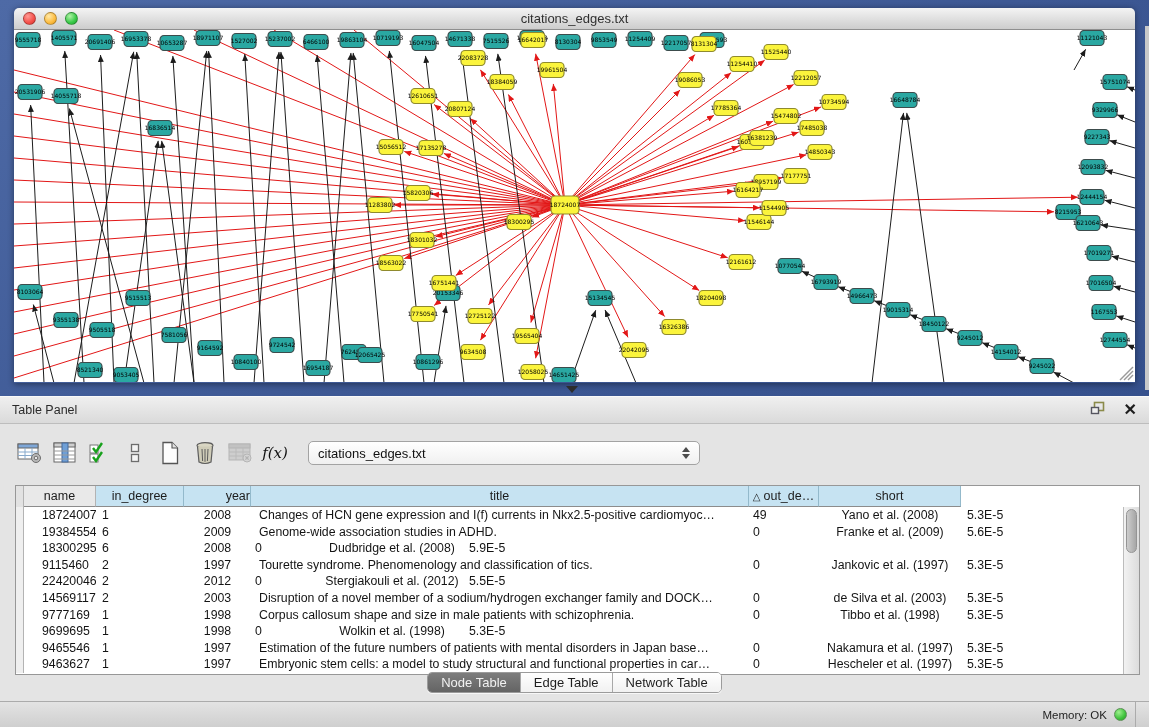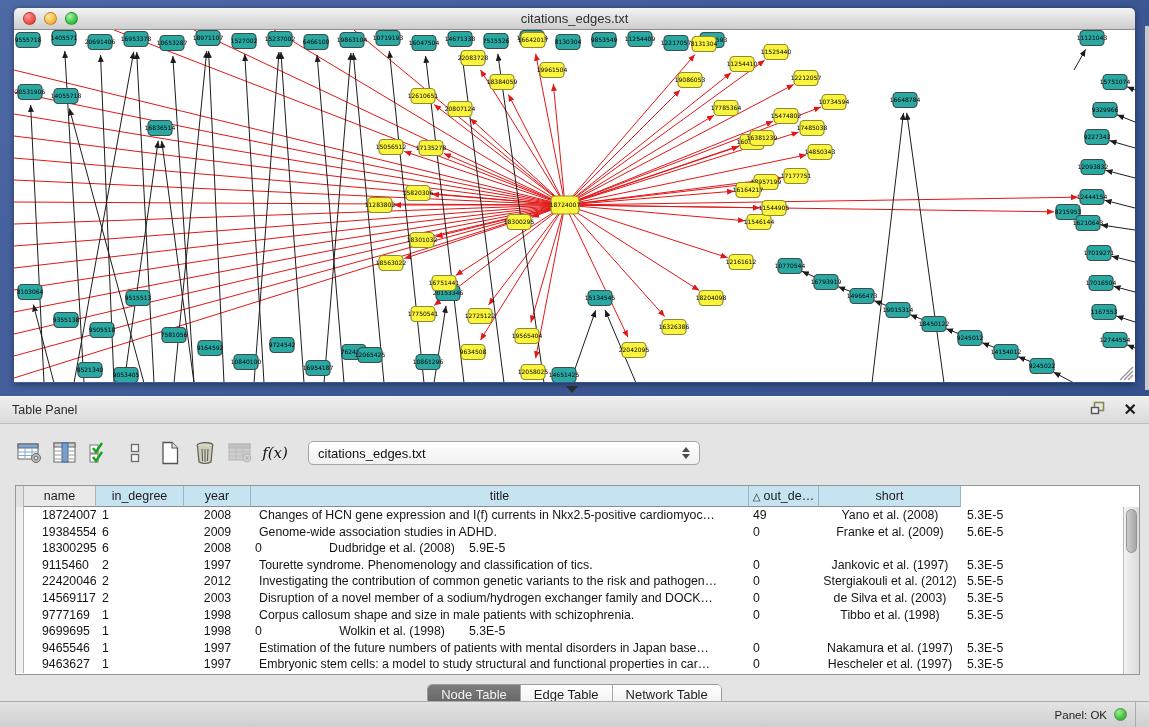--- a/index.html
+++ b/index.html
@@ -58,21 +58,21 @@
   .th.plain{ background:#e9e9e9; border-right:1px solid #b3b3b3; }
   .sort-glyph{ font-size:10px; margin-right:3px; }
   .tbody{ position:absolute; left:0; top:21px; right:16px; bottom:0; overflow:hidden; }
   .tr{ display:flex; height:16.6px; }
   .td{ font-size:12.3px; line-height:16.6px; color:#141414;
     overflow:hidden; white-space:nowrap; }
   .scrollbar{ position:absolute; right:0; top:21px; bottom:0; width:16px;
     background:linear-gradient(90deg,#f2f2f2,#dcdcdc); border-left:1px solid #bcbcbc; }
   .scroll-thumb{ margin:2px; height:44px; border-radius:7px;
     background:linear-gradient(90deg,#cdcdcd,#a6a6a6); border:1px solid #949494; }
-  .tabs-row{ position:absolute; left:0; top:288px; width:1149px; display:flex; justify-content:center; }
+  .tabs-row{ position:absolute; left:0; top:276px; width:1149px; display:flex; justify-content:center; }
   .seg{ display:flex; height:21px; border:1px solid #9b9b9b; border-radius:5px; overflow:hidden;
     background:#fcfcfc; box-shadow:0 1px 0 rgba(255,255,255,.7); }
   .seg-btn{ padding:0 13px; font-size:13px; line-height:20px; color:#1e1e1e;
     border-right:1px solid #a8a8a8; background:linear-gradient(#ffffff,#f1f1f1); }
   .seg-btn:last-child{ border-right:none; }
   .seg-btn.selected{ background:linear-gradient(#7d7d7d,#646464); color:#f2f2f2; }
   .status-bar{ position:absolute; left:0; bottom:0; width:1149px; height:26px;
     background:linear-gradient(#e3e3e3,#cfcfcf); border-top:1px solid #ababab;
     display:flex; align-items:center; justify-content:flex-end; padding-right:8px; }
   .mem-label{ font-size:11.5px; color:#1f1f1f; margin-right:7px; }
@@ -722,21 +722,21 @@
           <i class="down"></i>
       </span>
     </div>
   </div>
 
   <div class="table-wrap">
     <div class="thead" id="thead">
         <div class="gutter"></div>
         <div class="th plain" style="width: 72px;"><span>name</span></div>
         <div class="th" style="width: 88px;"><span>in_degree</span></div>
-        <div class="th" style="width: 67px;"><span>year</span></div>
+        <div class="th" style="width: 67px; text-align: right;"><span>year</span></div>
         <div class="th" style="width: 498px;"><span>title</span></div>
         <div class="th" style="width: 70px;"><span class="sort-glyph">△</span><span>out_de…</span></div>
         <div class="th" style="width: 142px;"><span>short</span></div>
       </div>
     <div class="tbody" id="tbody">
         <div class="tr">
           <div class="gutter" style="background: rgb(239, 239, 239);"></div>
           <div class="td" style="width: 72px; padding-left: 18px;">18724007</div>
           <div class="td" style="width: 88px; padding-left: 6px;">1</div>
           <div class="td" style="width: 67px; text-align: center;">2008</div>
@@ -772,21 +772,20 @@
           <div class="td" style="width: 498px; padding-left: 8px;">Tourette syndrome. Phenomenology and classification of tics.</div>
           <div class="td" style="width: 70px; padding-left: 4px;">0</div>
           <div class="td" style="width: 142px; text-align: center;">Jankovic et al. (1997)</div>
           <div class="td" style="width: 162px; padding-left: 6px;">5.3E-5</div>
         </div>
         <div class="tr">
           <div class="gutter" style="background: rgb(239, 239, 239);"></div>
           <div class="td" style="width: 72px; padding-left: 18px;">22420046</div>
           <div class="td" style="width: 88px; padding-left: 6px;">2</div>
           <div class="td" style="width: 67px; text-align: center;">2012</div>
-          <div class="td" style="width: 498px; padding-left: 8px;">Investigating the contribution of common genetic variants to the risk and pathogen…</div>
           <div class="td" style="width: 70px; padding-left: 4px;">0</div>
           <div class="td" style="width: 142px; text-align: center;">Stergiakouli et al. (2012)</div>
           <div class="td" style="width: 162px; padding-left: 6px;">5.5E-5</div>
         </div>
         <div class="tr">
           <div class="gutter" style="background: rgb(239, 239, 239);"></div>
           <div class="td" style="width: 72px; padding-left: 18px;">14569117</div>
           <div class="td" style="width: 88px; padding-left: 6px;">2</div>
           <div class="td" style="width: 67px; text-align: center;">2003</div>
           <div class="td" style="width: 498px; padding-left: 8px;">Disruption of a novel member of a sodium/hydrogen exchanger family and DOCK…</div>
@@ -841,17 +840,17 @@
 
   <div class="tabs-row">
     <div class="seg" id="seg-tabs">
         <div class="seg-btn selected">Node Table</div>
         <div class="seg-btn">Edge Table</div>
         <div class="seg-btn">Network Table</div>
       </div>
   </div>
 
   <div class="status-bar">
-    <span class="mem-label">Panel: OK</span>
+    <span class="mem-label">Memory: OK</span>
     <span class="mem-dot"></span>
     <span class="mem-divider"></span>
   </div>
 </div>
 
 </body></html>

